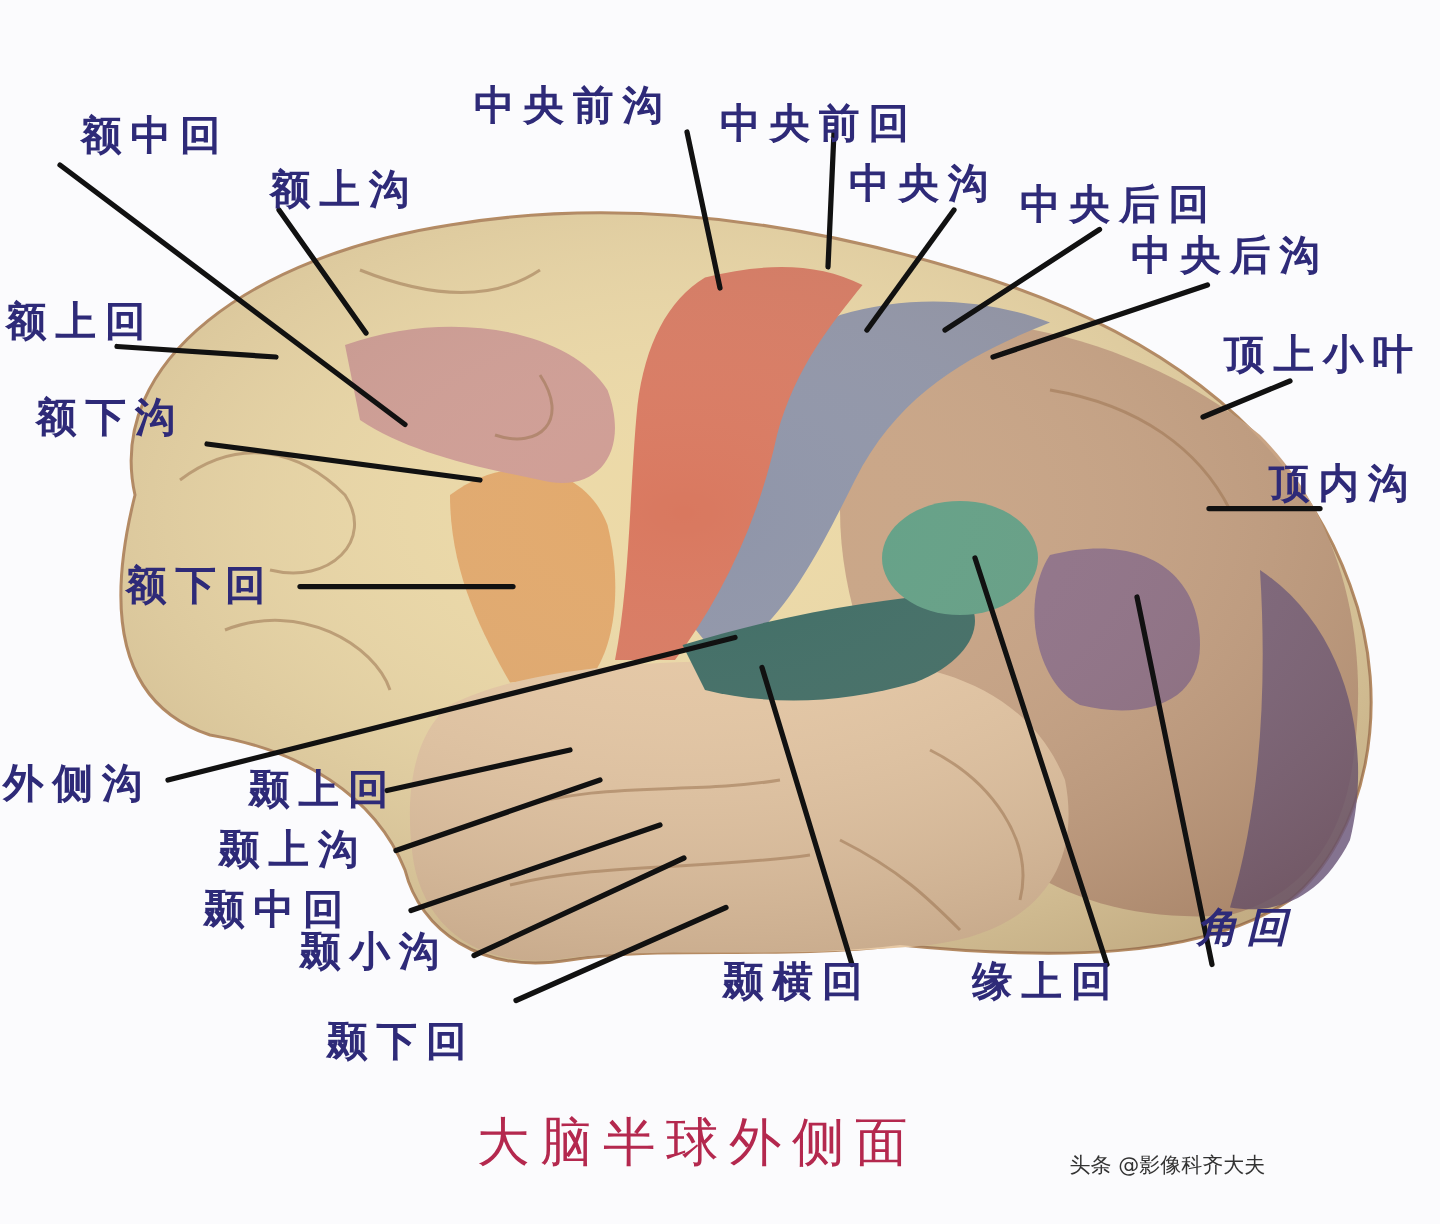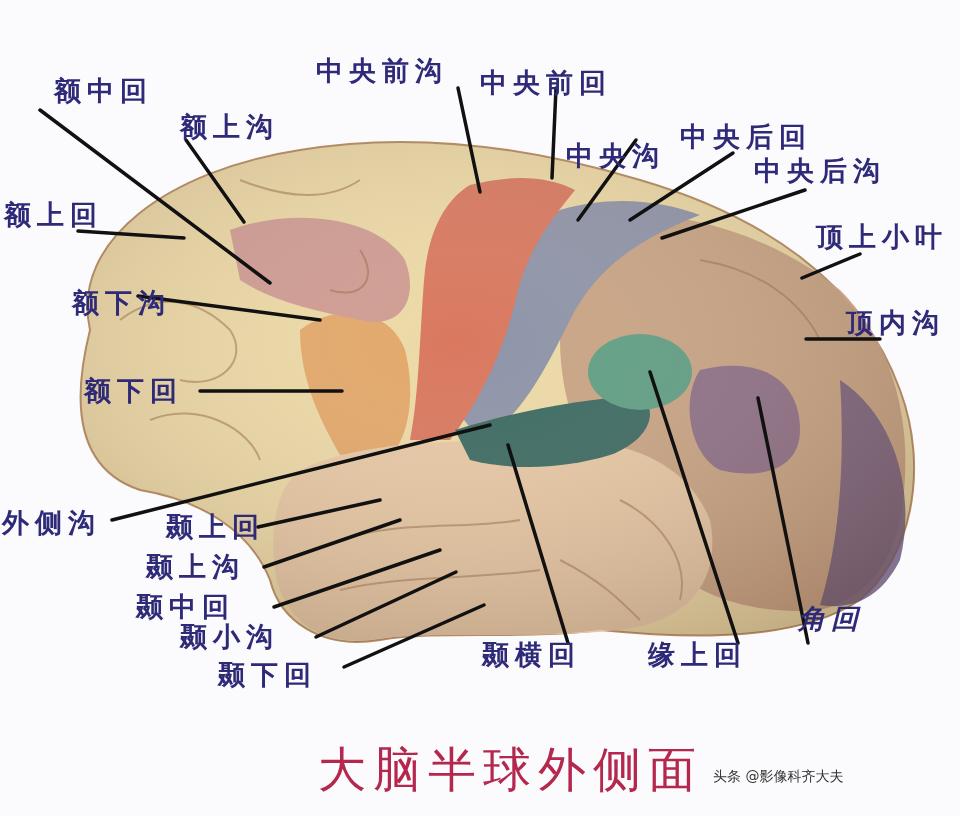--- a/index.html
+++ b/index.html
@@ -1,19 +1,19 @@
 <!DOCTYPE html>
 <html><head>
 <meta charset="utf-8">
 <style>
   html,body{margin:0;padding:0;background:#fbfbfd;}
   body{width:960px;height:816px;position:relative;overflow:hidden;font-family:"DejaVu Sans",sans-serif;}
   #diagram{position:absolute;left:0;top:0;width:960px;height:816px;}
   .lbl{position:absolute;font-family:"DejaVu Serif",serif;font-size:27px;font-weight:bold;color:#2e2a78;letter-spacing:6px;white-space:nowrap;line-height:30px;}
-  .title{position:absolute;left:318px;top:738px;font-family:"DejaVu Serif",serif;font-size:48px;color:#b4284e;letter-spacing:7px;white-space:nowrap;}
+  .title{position:absolute;left:318px;top:738px;font-family:"DejaVu Serif",serif;font-size:35px;color:#b4284e;letter-spacing:7px;white-space:nowrap;}
   .wm{position:absolute;left:713px;top:768px;font-size:14px;color:#333;white-space:nowrap;}
 </style>
 </head>
 <body>
 
 <svg id="diagram" viewBox="0 0 960 816" xmlns="http://www.w3.org/2000/svg">
   <defs>
     <radialGradient id="gShade" cx="45%" cy="40%" r="70%">
       <stop offset="0%" stop-color="#fff" stop-opacity="0"></stop>
       <stop offset="100%" stop-color="#5a3a2a" stop-opacity="0.28"></stop>
@@ -78,34 +78,34 @@
       <line x1="568" y1="643" x2="508" y2="445"></line>
       <line x1="738" y1="643" x2="650" y2="372"></line>
       <line x1="808" y1="643" x2="758" y2="398"></line>
     </g>
 </svg>
 
 <div id="labels">
     <div class="lbl" style="left: 22px; top: 76px; margin-left: 32px;">额中回</div>
     <div class="lbl" style="left: 180px; top: 112px;">额上沟</div>
     <div class="lbl" style="left: 4px; top: 200px;">额上回</div>
-    <div class="lbl" style="left: 24px; top: 288px; margin-left: 48px;">额下沟</div>
+    <div class="lbl" style="left: 24px; top: 264px;">额下沟</div>
     <div class="lbl" style="left: 84px; top: 376px;">额下回</div>
     <div class="lbl" style="left: 316px; top: 56px;">中央前沟</div>
     <div class="lbl" style="left: 480px; top: 68px;">中央前回</div>
-    <div class="lbl" style="left: 566px; top: 108px; margin-top: 33px;">中央沟</div>
+    <div class="lbl" style="left: 566px; top: 108px;">中央沟</div>
     <div class="lbl" style="left: 680px; top: 122px;">中央后回</div>
     <div class="lbl" style="left: 754px; top: 156px;">中央后沟</div>
     <div class="lbl" style="left: 816px; top: 222px;">顶上小叶</div>
     <div class="lbl" style="left: 846px; top: 308px;">顶内沟</div>
     <div class="lbl" style="left: 2px; top: 508px; text-align: right;">外侧沟</div>
     <div class="lbl" style="left: 142px; top: 512px; margin-left: 24px;">颞上回</div>
     <div class="lbl" style="left: 146px; top: 552px;">颞上沟</div>
     <div class="lbl" style="left: 136px; top: 592px;">颞中回</div>
-    <div class="lbl" style="left: 180px; top: 622px;">颞小沟</div>
-    <div class="lbl" style="left: 218px; top: 660px;">颞下回</div>
+    <div class="lbl" style="left: 200px; top: 622px; font-family: Liberation Mono, monospace;">颞小沟</div>
+    <div class="lbl" style="left: 218px; top: 680px;">颞下回</div>
     <div class="lbl" style="left: 482px; top: 640px;">颞横回</div>
     <div class="lbl" style="left: 648px; top: 640px;">缘上回</div>
     <div class="lbl" style="left: 798px; top: 604px; font-style: italic;">角回</div>
   </div>
 
 <div class="title">大脑半球外侧面</div>
 <div class="wm">头条 @影像科齐大夫</div>
 
 </body></html>

